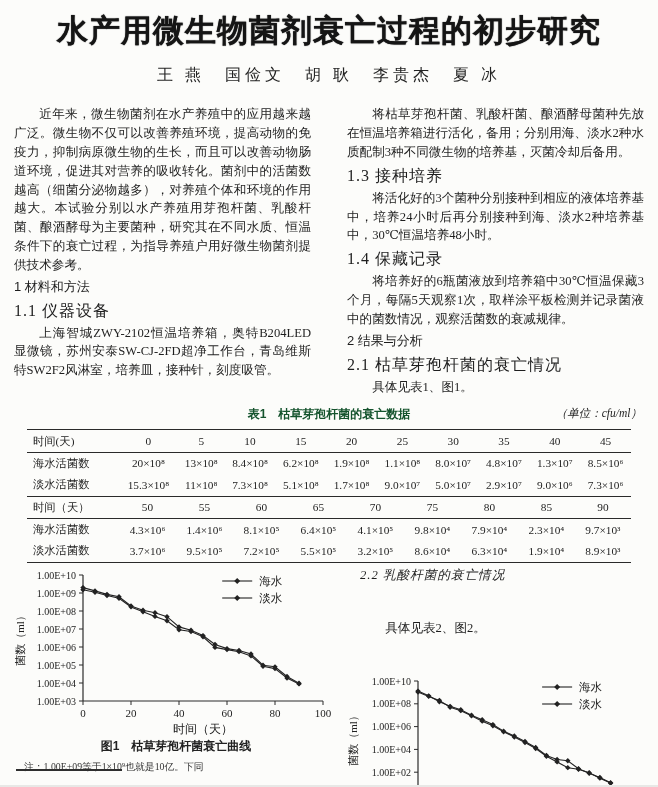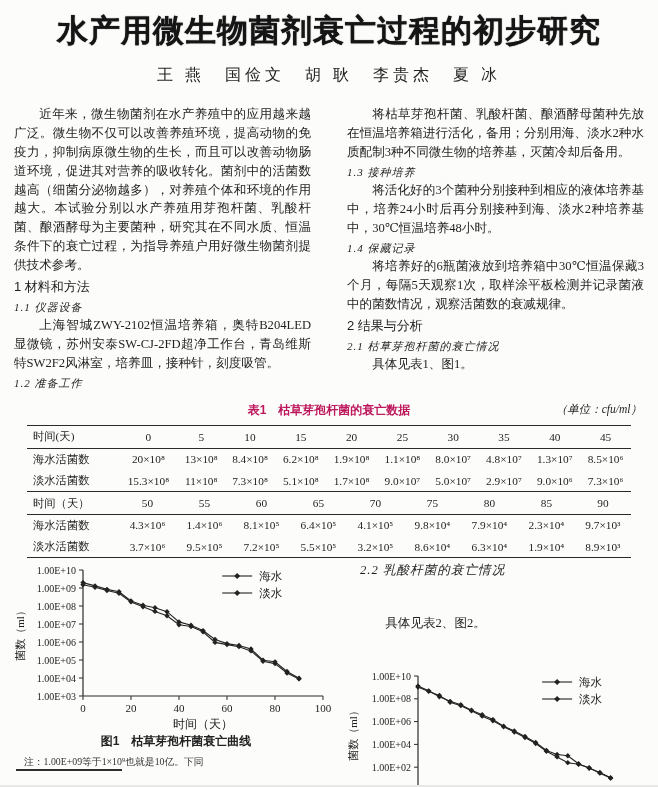--- a/index.html
+++ b/index.html
@@ -20,27 +20,27 @@
     margin-top:13px;text-align:center;font-size:16px;letter-spacing:4px;color:#242424;
   }
   
   .columns{display:flex;gap:36px;padding:0 14px;margin-top:19px;}
   .col{flex:1;font-size:12.6px;line-height:1.5;text-align:justify;}
   .col p{margin:0;text-indent:2em;}
   .h-bold{
     font-family:"Liberation Sans","DejaVu Sans",sans-serif;
     font-weight:normal;font-size:13px;margin:2px 0 1px;text-indent:0;
   }
-  .h-kai{font-style:italic;font-size:11px;margin:2px 0 1px;letter-spacing:1px;text-indent:0;}
+  .h-kai{font-size:16px;margin:2px 0 1px;letter-spacing:1px;text-indent:0;}
   .intro-line{text-indent:2em;}
   
   .tbl-caption-row{position:relative;margin:10px 14px 0;height:17px;font-size:12px;}
   .tbl-caption{
     position:absolute;left:0;right:0;text-align:center;
-    font-family:"Liberation Sans","DejaVu Sans",sans-serif;font-weight:bold;color:#be185d;
+    font-family:"Liberation Sans","DejaVu Sans",sans-serif;font-weight:bold;color:#14532d;
   }
   .tbl-unit{position:absolute;right:2px;top:0;font-size:11.5px;color:#222;font-style:italic;}
   .tbl-wrap{margin:6px 27px 0;}
   table.data{width:100%;border-collapse:collapse;font-size:11.3px;color:#232323;}
   table.data tr.hdr{border-top:1.6px solid #2a2a2a;border-bottom:1px solid #2a2a2a;}
   table.data.part2 tr.hdr{border-top:1.8px solid #2a2a2a;}
   table.data.part2 tr:last-child{border-bottom:1.8px solid #2a2a2a;}
   table.data th,table.data td{padding:3.2px 0;font-weight:normal;text-align:center;}
   table.data th.rl,table.data td.rl{text-align:left;width:86px;padding-left:6px;white-space:nowrap;}
   
@@ -65,21 +65,20 @@
 
   <div class="title">水产用微生物菌剂衰亡过程的初步研究</div>
   <div class="authors">王 燕　国俭文　胡 耿　李贵杰　夏 冰</div>
 
   <div class="columns">
     <div class="col">
       <p>近年来，微生物菌剂在水产养殖中的应用越来越广泛。微生物不仅可以改善养殖环境，提高动物的免疫力，抑制病原微生物的生长，而且可以改善动物肠道环境，促进其对营养的吸收转化。菌剂中的活菌数越高（细菌分泌物越多），对养殖个体和环境的作用越大。本试验分别以水产养殖用芽孢杆菌、乳酸杆菌、酿酒酵母为主要菌种，研究其在不同水质、恒温条件下的衰亡过程，为指导养殖户用好微生物菌剂提供技术参考。</p>
       <div class="h-bold">1 材料和方法</div>
       <div class="h-kai">1.1 仪器设备</div>
       <p>上海智城ZWY-2102恒温培养箱，奥特B204LED显微镜，苏州安泰SW-CJ-2FD超净工作台，青岛维斯特SW2F2风淋室，培养皿，接种针，刻度吸管。</p>
-      <div class="h-kai">1.2 准备工作</div>
     </div>
     <div class="col">
       <p>将枯草芽孢杆菌、乳酸杆菌、酿酒酵母菌种先放在恒温培养箱进行活化，备用；分别用海、淡水2种水质配制3种不同微生物的培养基，灭菌冷却后备用。</p>
       <div class="h-kai">1.3 接种培养</div>
       <p>将活化好的3个菌种分别接种到相应的液体培养基中，培养24小时后再分别接种到海、淡水2种培养基中，30℃恒温培养48小时。</p>
       <div class="h-kai">1.4 保藏记录</div>
       <p>将培养好的6瓶菌液放到培养箱中30℃恒温保藏3个月，每隔5天观察1次，取样涂平板检测并记录菌液中的菌数情况，观察活菌数的衰减规律。</p>
       <div class="h-bold">2 结果与分析</div>
       <div class="h-kai">2.1 枯草芽孢杆菌的衰亡情况</div>
       <p class="intro-line">具体见表1、图1。</p>

